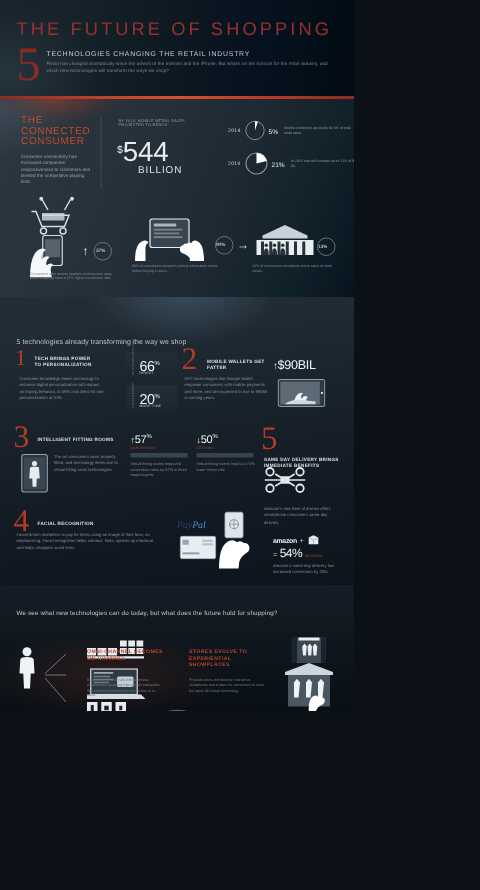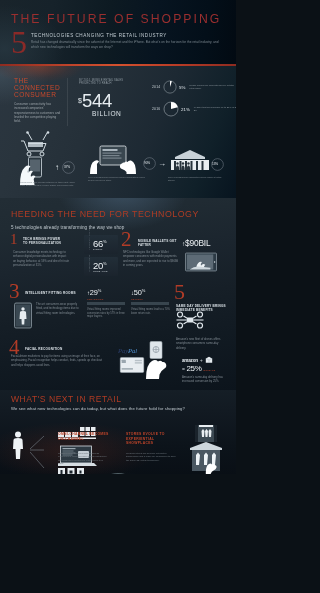--- a/index.html
+++ b/index.html
@@ -226,21 +226,20 @@
       </g>
     </svg>
     <svg class="circpct" style="left:211px;top:92px;" width="13" height="13" viewBox="0 0 30 30">
       <circle cx="15" cy="15" r="13.5" fill="none" stroke="#7d8892" stroke-width="1.2"></circle>
     </svg>
     <div class="circlbl" style="left:212px;top:96px;">13%</div>
     <div class="irbody" style="left:168px;top:110px;width:58px;">13% of consumers completed online sales at retail stores.</div>
   </div>
 
   <div class="sec" id="heed">
-    <h2>HEEDING THE NEED FOR TECHNOLOGY</h2>
     <div class="hsub">5 technologies already transforming the way we shop</div>
 
     <div class="inum" style="left:10px;top:34px;font-size:15px;line-height:15px;">1</div>
     <div class="ititle" style="left:23px;top:38.5px;width:42px;">TECH BRINGS POWER TO PERSONALIZATION</div>
     <div class="ibody" style="left:13px;top:52px;width:57px;">Consumer knowledge meets technology to enhance digital personalization with impact on buying behavior, at 59% and direct hit rate personalization at 31%.</div>
 
     <div class="statbox" style="left:84px;top:37px;width:34px;height:19px;">
       <div class="vlabel">PERSONALIZATION</div>
       <div class="sv"><span>66</span><span class="pcts">%</span></div>
       <div class="sl">DIRECT</div>
@@ -269,21 +268,21 @@
       <rect x="1" y="1" width="34" height="50" rx="3" fill="#2b3740" stroke="#93a0a9" stroke-width="1.5"></rect>
       <rect x="4" y="5" width="28" height="42" fill="#3a4852"></rect>
       <g fill="#e6ecf0">
         <circle cx="18" cy="13" r="3.4"></circle>
         <path d="M12 19 q0 -2 6 -2 q6 0 6 2 l1 14 l-4 0 l-0.5 11 l-5 0 l-0.5 -11 l-4 0 z"></path>
       </g>
     </svg>
     <div class="ibody" style="left:36px;top:104px;width:44px;">The art consumers wear properly fitted, and technology items due to virtual fitting room technologies.</div>
 
     <div class="statbox2" style="left:87px;top:90px;width:44px;">
-      <div class="s2v"><span class="arr">↑</span><span>29</span><span class="pcts">%</span></div>
+      <div class="s2v"><span class="arr">↑</span><span>57</span><span class="pcts">%</span></div>
       <div class="s2l">CONVERSION</div>
       <div class="s2bar"></div>
       <div class="s2b">Virtual fitting rooms improved conversion rates by 57% in three major buyers.</div>
     </div>
     <div class="statbox2" style="left:131px;top:90px;width:44px;">
       <div class="s2v"><span class="arr dn">↓</span><span>50</span><span class="pcts">%</span></div>
       <div class="s2l">RETURNS</div>
       <div class="s2bar"></div>
       <div class="s2b">Virtual fitting rooms lead to a 70% lower return rate.</div>
     </div>
@@ -328,28 +327,27 @@
       <span class="amz">amazon</span>
       <span class="plus">+</span>
       <svg width="8" height="8" viewBox="0 0 20 20">
         <path d="M2 6 L10 2 L18 6 L18 17 L2 17 Z" fill="#e5ebef"></path>
         <path d="M2 6 L10 10 L18 6" fill="none" stroke="#8e9aa3" stroke-width="1"></path>
         <path d="M10 10 L10 17" stroke="#8e9aa3" stroke-width="1"></path>
       </svg>
     </div>
     <div class="amzeq" style="left:182px;top:166px;">
       <span class="eq">=</span>
-      <span class="amv">25%</span>
+      <span class="amv">54%</span>
       <span class="aml">INCREASE</span>
     </div>
     <div class="ibody" style="left:182px;top:177px;width:48px;">Amazon's same-day delivery has increased conversion by 25%.</div>
   </div>
 
   <div class="sec" id="next">
-    <h2>WHAT'S NEXT IN RETAIL</h2>
     <div class="nsub">We see what new technologies can do today, but what does the future hold for shopping?</div>
 
     <div class="hub">
       <div class="hubtxt">TRENDS TRANSFORMING RETAIL</div>
     </div>
 
     <svg class="qico" style="left:10px;top:40px;" width="16" height="30" viewBox="0 0 32 60">
       <circle cx="16" cy="9" r="6" fill="#eef3f6"></circle>
       <path d="M7 20 q0 -4 9 -4 q9 0 9 4 l1 18 l-5 0 l-1 20 l-8 0 l-1 -20 l-5 0 z" fill="#eef3f6"></path>
     </svg>

